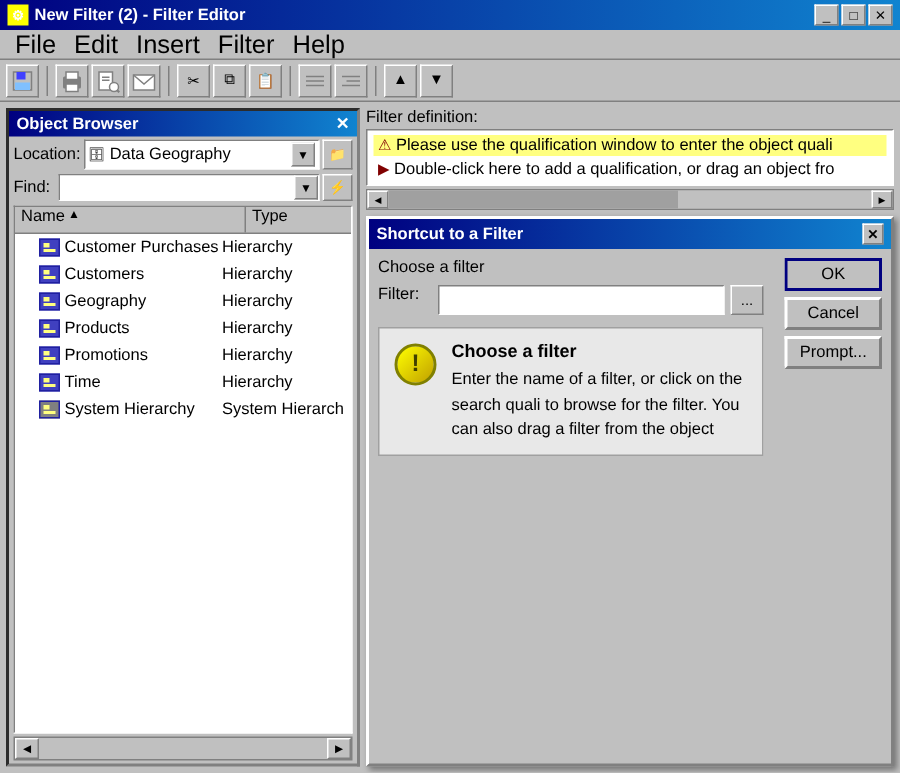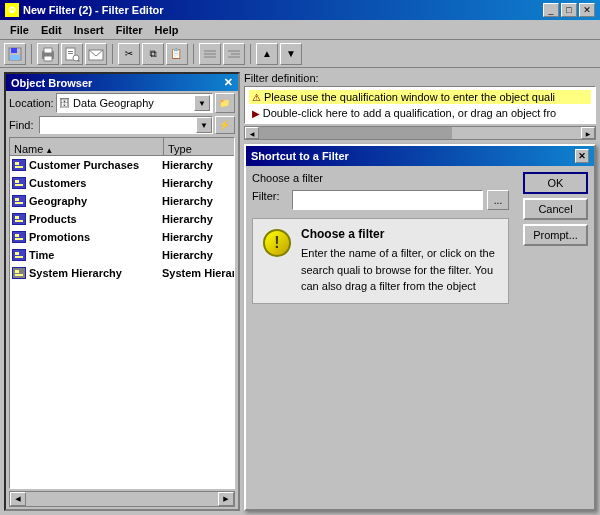--- a/index.html
+++ b/index.html
@@ -61,23 +61,22 @@
       background: #c0c0c0;
       display: flex;
       gap: 0;
       padding: 2px 4px;
       border-bottom: 1px solid #808080;
       height: 20px;
       align-items: center;
     }
     .menu-item {
       padding: 2px 6px;
-      font-size: 11px;
-      cursor: pointer;
-      font-weight: bold;
+      font-size: 17px;
+      cursor: pointer;
     }
 
     
     .toolbar {
       background: #c0c0c0;
       display: flex;
       align-items: center;
       padding: 2px 4px;
       gap: 2px;
       border-bottom: 1px solid #808080;
@@ -238,43 +237,42 @@
       border-bottom: 1px solid #808080;
       height: 18px;
       align-items: center;
     }
     .list-header-col {
       font-size: 11px;
       padding: 0 4px;
       border-right: 1px solid #808080;
       height: 100%;
       display: flex;
-      align-items: flex-end;
+      align-items: flex-start;
     }
     .list-header-col:first-child {
       flex: 1;
     }
     .list-header-col:last-child {
       width: 70px;
       border-right: none;
     }
     .sort-icon {
       margin-left: 2px;
       font-size: 8px;
     }
     .list-body {
       overflow: hidden;
     }
     .list-row {
       display: flex;
       align-items: center;
       height: 18px;
-      padding: 0 2px;
-      cursor: pointer;
-      font-weight: bold;
+      padding: 0 16px;
+      cursor: pointer;
     }
     .list-row-icon {
       width: 14px;
       height: 14px;
       margin-right: 3px;
       display: flex;
       align-items: center;
       justify-content: center;
     }
     .list-row-name {

